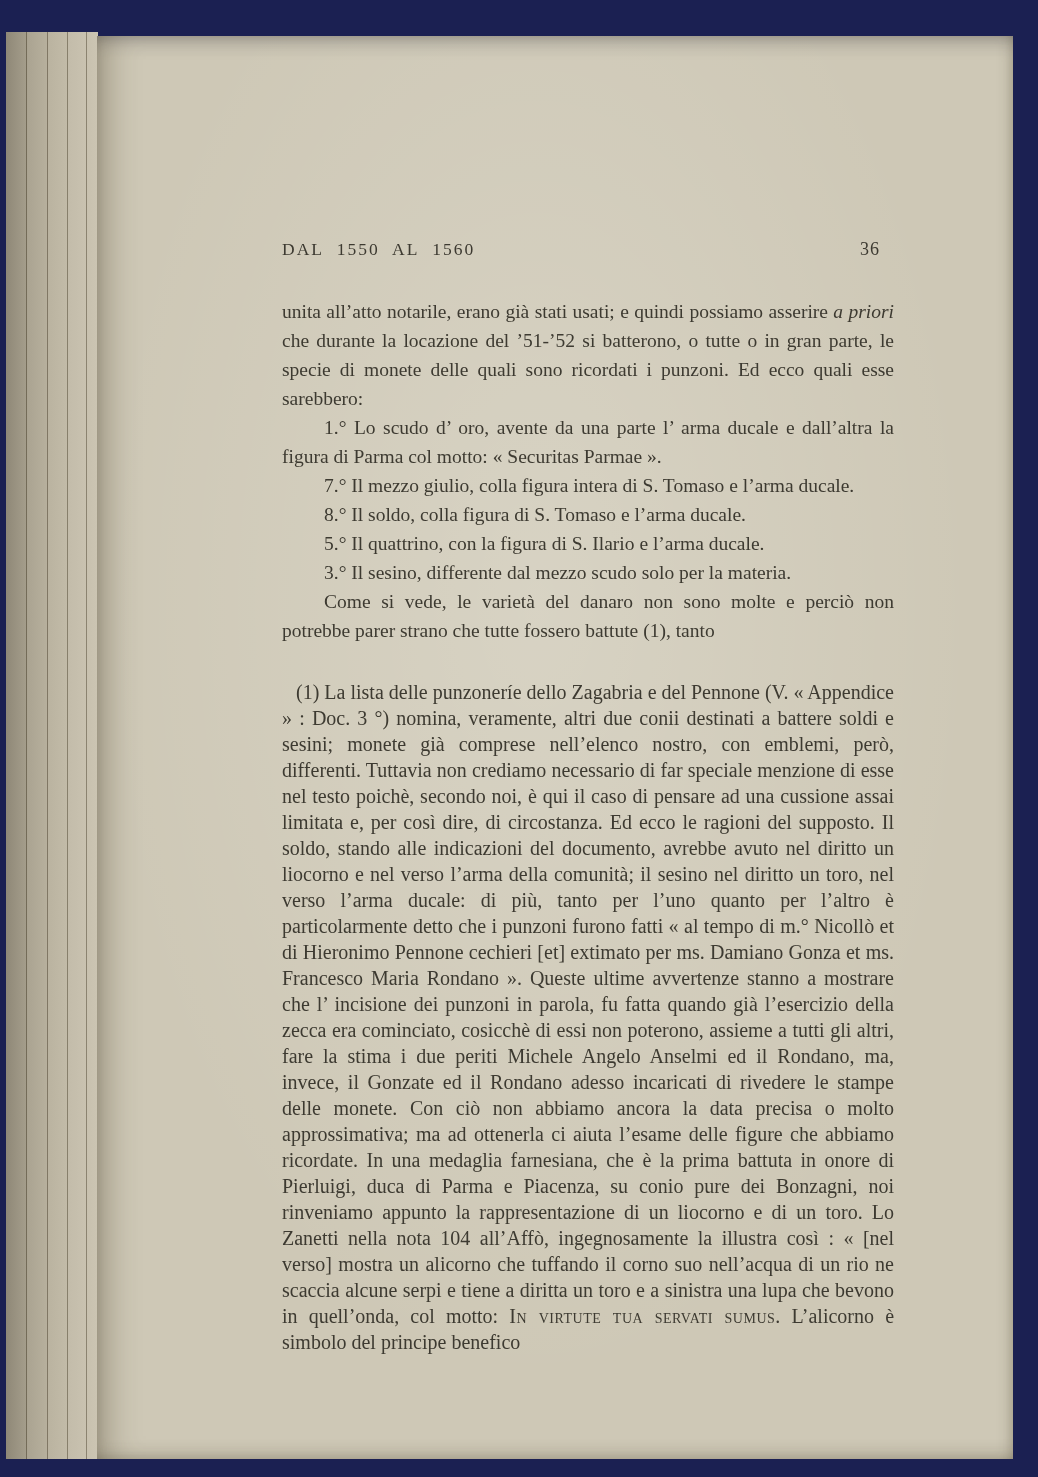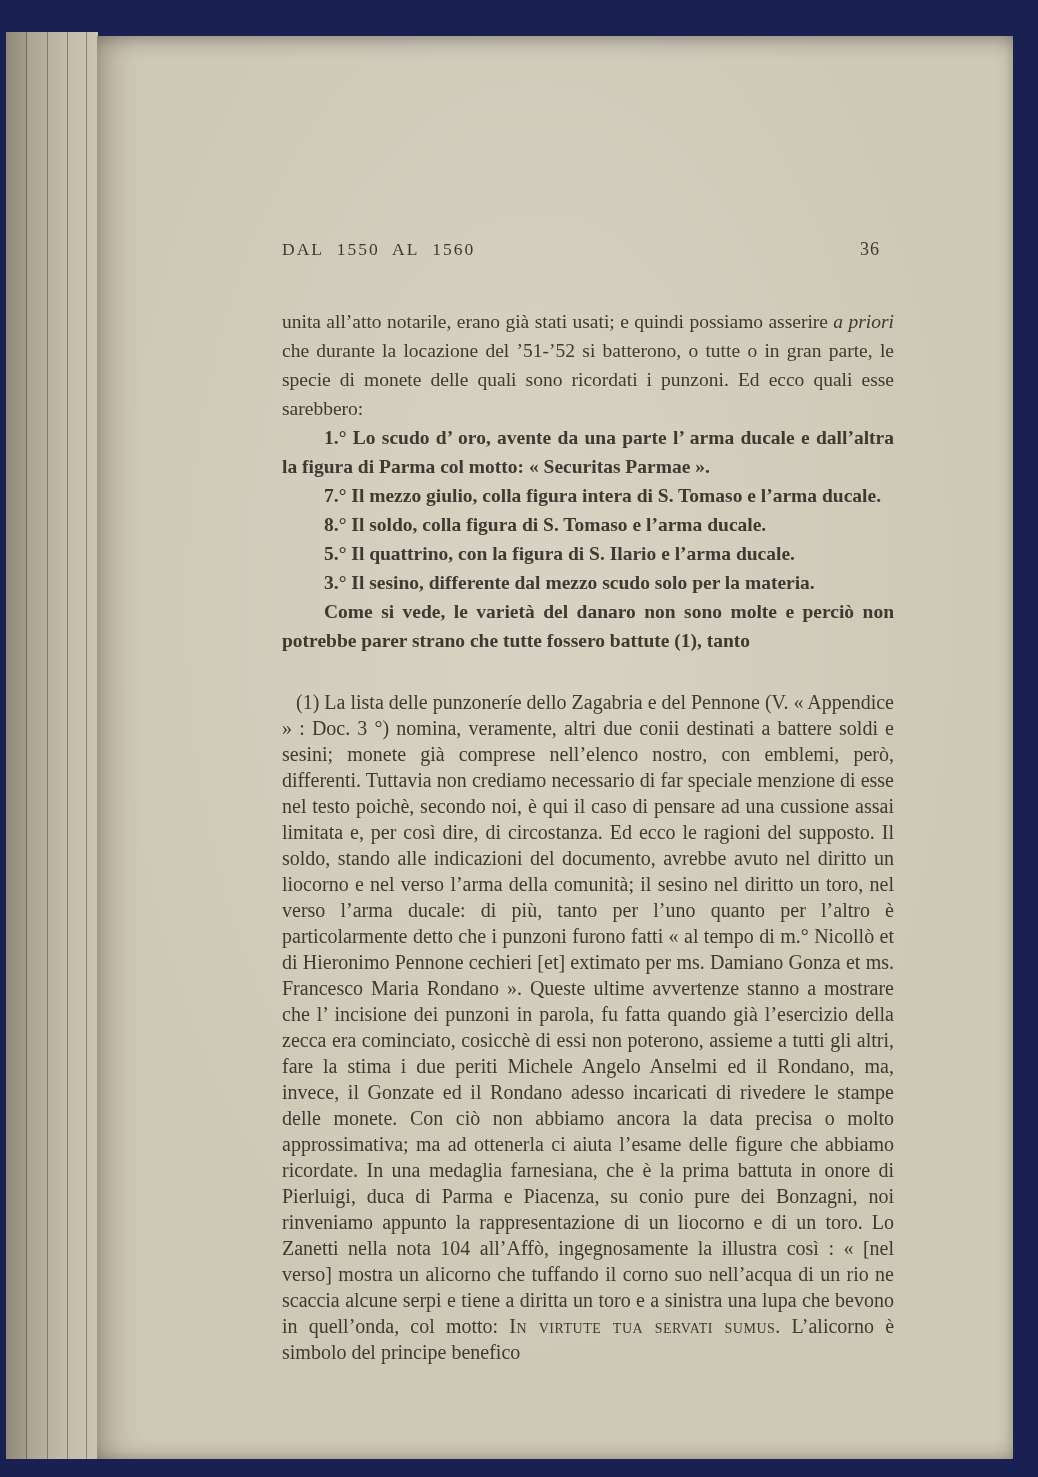--- a/index.html
+++ b/index.html
@@ -70,27 +70,27 @@
   }
   .page-number {
     position: absolute;
     right: 14px;
     top: 0;
     font-size: 18px;
     letter-spacing: 1px;
   }
 
   .body-text {
-    margin-top: 38px;
+    margin-top: 28px;
     font-size: 19.5px;
     line-height: 29px;
     text-align: justify;
   }
   .body-text p { margin: 0; }
-  .body-text p.indent { text-indent: 42px; font-weight: bold; }
+  .body-text p.indent { text-indent: 42px; }
 
   .footnote {
     margin-top: 34px;
     font-size: 20px;
     line-height: 26px;
     text-align: justify;
   }
   .footnote p { margin: 0; }
   .footnote p.indent { text-indent: 14px; }
 

